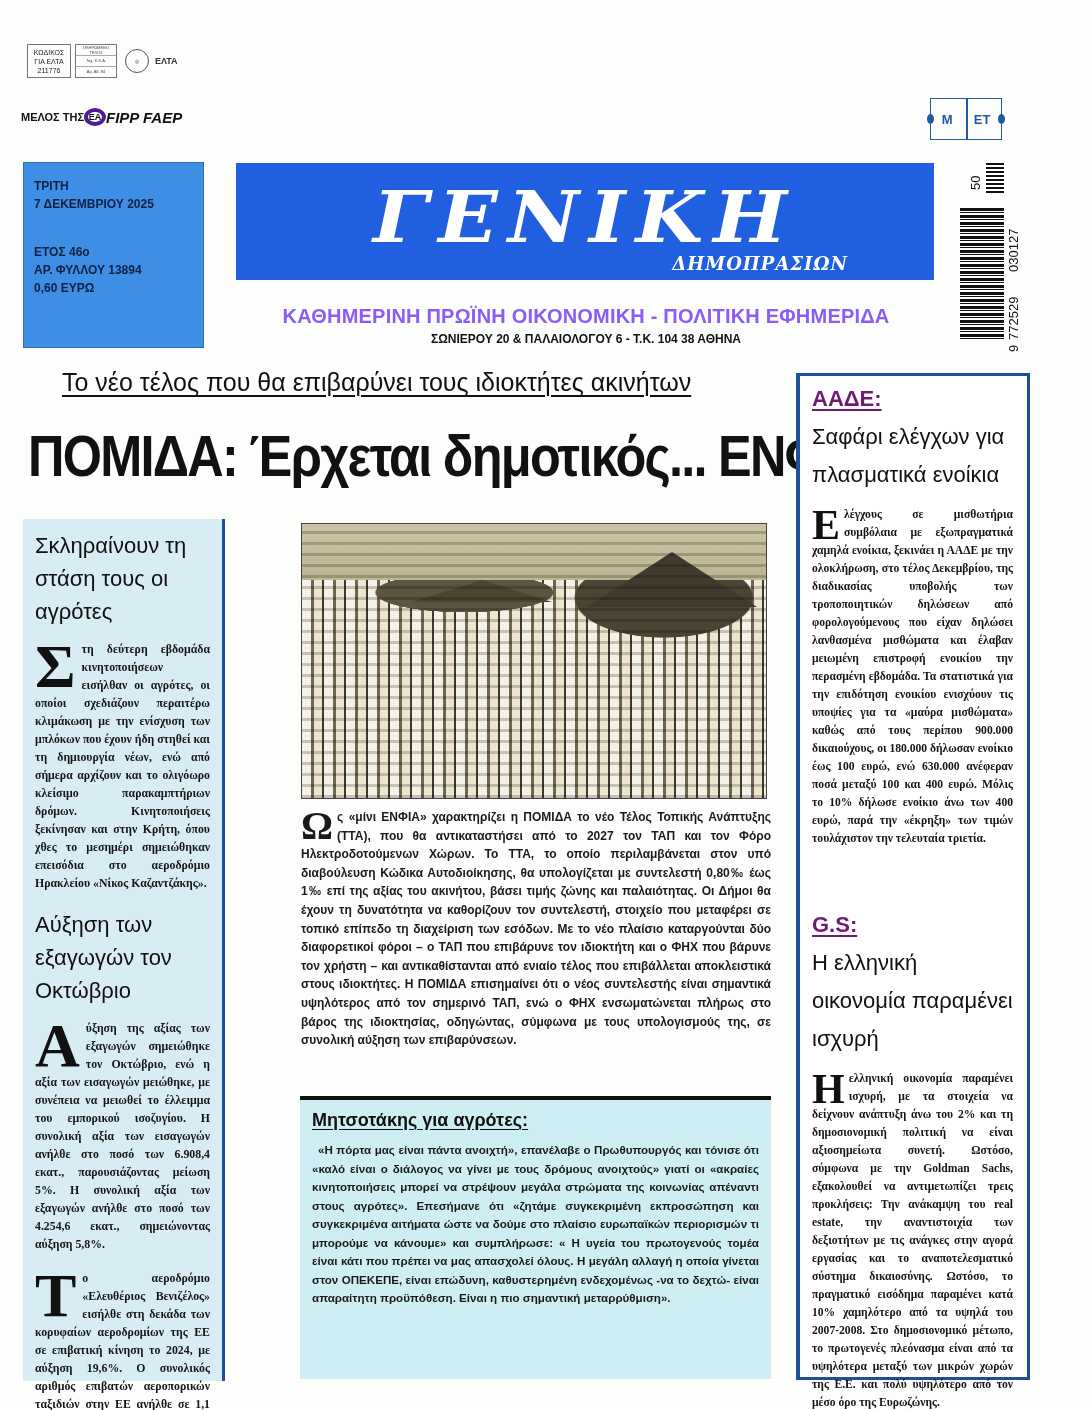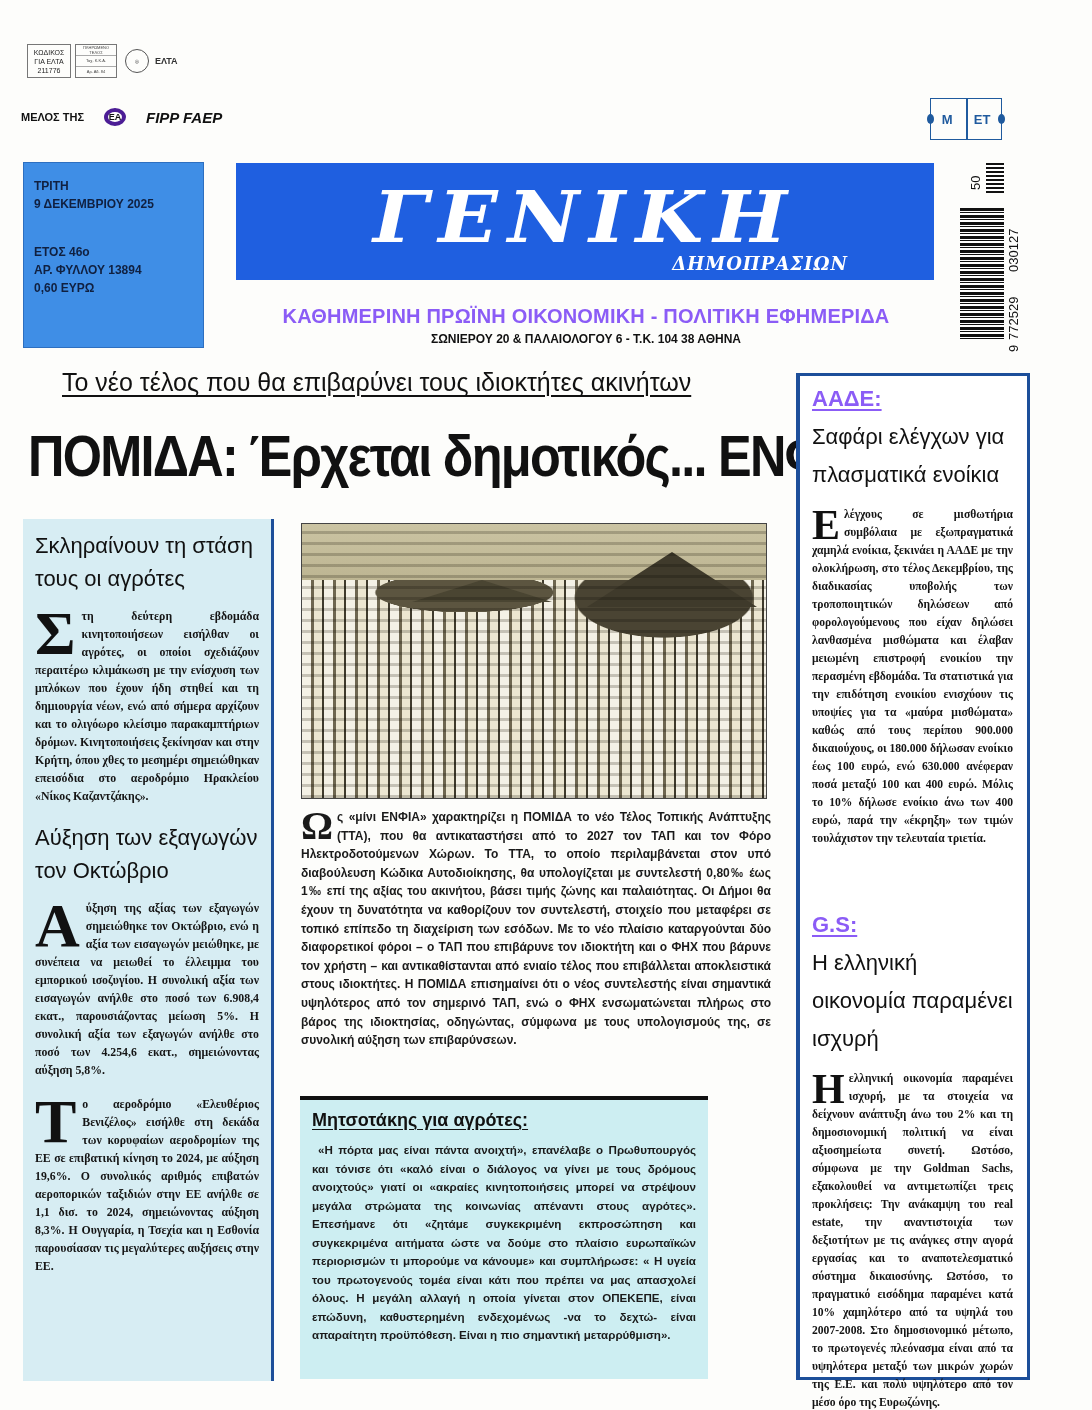--- a/index.html
+++ b/index.html
@@ -7,21 +7,21 @@
   body { position: relative; font-family: "Liberation Sans", sans-serif; color: #111; }
 
   
   .stamps { position: absolute; left: 27px; top: 44px; display: flex; align-items: center; gap: 4px; }
   .stamp-box { border: 1px solid #777; font-size: 7px; line-height: 9px; text-align: center; padding: 2px 3px; width: 44px; height: 34px; display: flex; flex-direction: column; justify-content: center; color: #222; }
   .stamp-grid { border: 1px solid #777; width: 42px; height: 34px; display: grid; grid-template-rows: repeat(3, 1fr); font-size: 4px; color: #444; text-align: center; }
   .stamp-grid div { border-bottom: 1px solid #aaa; display: flex; align-items: center; justify-content: center; }
   .stamp-grid div:last-child { border-bottom: none; }
   .stamp-seal { width: 24px; height: 24px; border: 1px solid #555; border-radius: 50%; margin-left: 4px; display: flex; align-items: center; justify-content: center; font-size: 5px; color: #444; }
   .stamp-elta { font-size: 9px; font-weight: bold; color: #333; margin-left: 2px; text-align: right; }
-  .member { position: absolute; left: 21px; top: 108px; display: flex; align-items: center; gap: 20px; font-size: 11px; font-weight: bold; }
+  .member { position: absolute; left: 21px; top: 108px; display: flex; align-items: center; gap: 0; font-size: 11px; font-weight: bold; }
   .member-logo { font-weight: bold; font-size: 14px; border: 4px solid #4c1d95; border-radius: 50%; width: 22px; height: 18px; display: flex; align-items: center; justify-content: center; font-size: 9px; }
   .member-fipp { font-size: 15px; font-weight: bold; font-style: italic; letter-spacing: 0px; }
 
   
   .datebox { position: absolute; left: 23px; top: 162px; width: 181px; height: 186px; background: #3f8ee6; border: 1px solid #2d6fc0; padding: 14px 10px; font-size: 12px; font-weight: bold; color: #102040; }
   .datebox .line { line-height: 18px; }
   .datebox .gap { height: 30px; }
 
   
   .masthead { position: absolute; left: 236px; top: 163px; width: 698px; height: 117px; background: #1f5fe0; }
@@ -37,21 +37,21 @@
   .barcode-wrap { position: absolute; left: 960px; top: 160px; width: 60px; height: 200px; }
   .barcode-small { position: absolute; left: 26px; top: 3px; width: 18px; height: 30px; background: repeating-linear-gradient(180deg, #111 0 2px, #fff 2px 4px); }
   .barcode-main { position: absolute; left: 0; top: 48px; width: 44px; height: 132px; background: repeating-linear-gradient(180deg, #111 0 3px, #fff 3px 4px, #111 4px 5px, #fff 5px 7px); }
   .barcode-num { position: absolute; font-size: 13px; color: #111; transform: rotate(-90deg); transform-origin: left top; white-space: nowrap; }
 
   
   .kicker { position: absolute; left: 62px; top: 368px; font-size: 25px; color: #111; text-decoration: underline; text-underline-offset: 4px; text-decoration-thickness: 2px; }
   .headline { position: absolute; left: 28px; top: 422px; width: 745px; font-family: "Liberation Sans", sans-serif; font-weight: bold; font-size: 58px; color: #111; letter-spacing: -2px; transform: scaleX(0.87); transform-origin: left center; white-space: nowrap; }
 
   
-  .leftcol { position: absolute; left: 23px; top: 519px; width: 251px; height: 862px; background: #d7edf3; border-right: 3px solid #1d4f9a; padding: 10px 12px 0 12px; }
+  .leftcol { position: absolute; left: 23px; top: 519px; width: 202px; height: 862px; background: #d7edf3; border-right: 3px solid #1d4f9a; padding: 10px 12px 0 12px; }
   .lstory h2 { font-family: "Liberation Sans", sans-serif; font-weight: normal; font-size: 22px; line-height: 33px; color: #111; }
   .lstory p { font-family: "Liberation Serif", serif; font-weight: bold; font-size: 11.8px; line-height: 18px; text-align: justify; margin-top: 12px; color: #151515; }
   .dropcap { float: left; font-family: "Liberation Serif", serif; font-weight: bold; font-size: 62px; line-height: 48px; margin: 2px 6px 0 0; color: #111; }
   .lstory + .lstory { margin-top: 16px; }
 
   
   .photo { position: absolute; left: 301px; top: 523px; width: 466px; height: 276px; border: 1px solid #444; overflow: hidden;
     background:
       linear-gradient(180deg, #c9c2a1 0%, #b9b08c 20%, transparent 20%),
       radial-gradient(ellipse 90px 40px at 78% 27%, #4a4433 0 98%, transparent 100%),
@@ -61,28 +61,28 @@
   .photo .hills { position: absolute; inset: 0;
     background:
       repeating-linear-gradient(0deg, rgba(60,55,40,0.25) 0 3px, transparent 3px 11px),
       repeating-linear-gradient(90deg, rgba(255,255,255,0.5) 0 14px, transparent 14px 27px); mix-blend-mode: multiply; }
   .photo .sky { position: absolute; left: 0; right: 0; top: 0; height: 56px; background: linear-gradient(180deg,#cbc4a3,#bdb592); }
   .photo .mtn { position: absolute; left: 285px; top: 28px; width: 0; height: 0; border-left: 85px solid transparent; border-right: 85px solid transparent; border-bottom: 55px solid #3f3a2b; }
   .photo .mtn2 { position: absolute; left: 110px; top: 56px; width: 0; height: 0; border-left: 70px solid transparent; border-right: 70px solid transparent; border-bottom: 22px solid #4a4532; }
   .main-body { position: absolute; left: 301px; top: 808px; width: 470px; font-size: 12px; line-height: 18.6px; font-weight: bold; text-align: justify; color: #1a1a1a; }
   .omega { float: left; font-family: "Liberation Serif", serif; font-weight: bold; font-size: 40px; line-height: 36px; margin: 0 4px 0 0; }
 
-  .boxcenter { position: absolute; left: 300px; top: 1096px; width: 408px; height: 283px; background: #cdeef2; border-top: 4px solid #111; padding: 10px 12px; }
+  .boxcenter { position: absolute; left: 300px; top: 1096px; width: 471px; height: 283px; background: #cdeef2; border-top: 4px solid #111; padding: 10px 12px; }
   .boxcenter .kick { font-size: 18px; font-weight: bold; text-decoration: underline; text-underline-offset: 3px; color: #111; margin-left: 0; }
   .boxcenter h3 { font-size: 30px; font-weight: bold; text-align: center; line-height: 36px; margin-top: 2px; color: #111; }
   .boxcenter p { font-size: 11.6px; line-height: 18.5px; font-weight: bold; text-align: justify; margin-top: 10px; color: #1a1a1a; text-indent: 6px; }
 
   
   .rightcol { position: absolute; left: 796px; top: 373px; width: 234px; height: 1007px; border: 3px solid #1d4f9a; border-left-width: 4px; padding: 10px 14px 0 12px; background: #fff; }
-  .rstory .label { font-size: 22px; font-weight: bold; color: #8b5cf6; text-decoration: underline; text-underline-offset: 3px; }
+  .rstory .label { font-size: 22px; font-weight: bold; color: #701a75; text-decoration: underline; text-underline-offset: 3px; }
   .rstory h2 { font-weight: normal; font-size: 22px; line-height: 38px; color: #111; margin-top: 6px; }
   .rstory p { font-family: "Liberation Serif", serif; font-weight: bold; font-size: 11.6px; line-height: 18px; text-align: justify; margin-top: 12px; color: #151515; }
   .rstory .dropcap { font-size: 42px; line-height: 34px; margin: 2px 4px 0 0; }
   .rstory + .rstory { margin-top: 64px; }
 </style>
 </head>
 <body>
 
 <div class="stamps">
   <div class="stamp-box">
@@ -99,21 +99,21 @@
   <span class="stamp-elta">ΕΛΤΑ</span>
 </div>
 <div class="member">
   <span>ΜΕΛΟΣ ΤΗΣ</span>
   <span class="member-logo">ΕΑ</span>
   <span class="member-fipp">FIPP FAEP</span>
 </div>
 
 <div class="datebox">
   <div class="line">ΤΡΙΤΗ</div>
-  <div class="line">9 ΔΕΚΕΜΒΡΙΟΥ  2025</div>
+  <div class="line">7 ΔΕΚΕΜΒΡΙΟΥ  2025</div>
   <div class="gap"></div>
   <div class="line">ΕΤΟΣ  46ο</div>
   <div class="line">ΑΡ. ΦΥΛΛΟΥ 13894</div>
   <div class="line">0,60 ΕΥΡΩ</div>
 </div>
 
 <div class="masthead">
   <div class="title">ΓΕΝΙΚΗ</div>
   <div class="sub">ΔΗΜΟΠΡΑΣΙΩΝ</div>
 </div>

